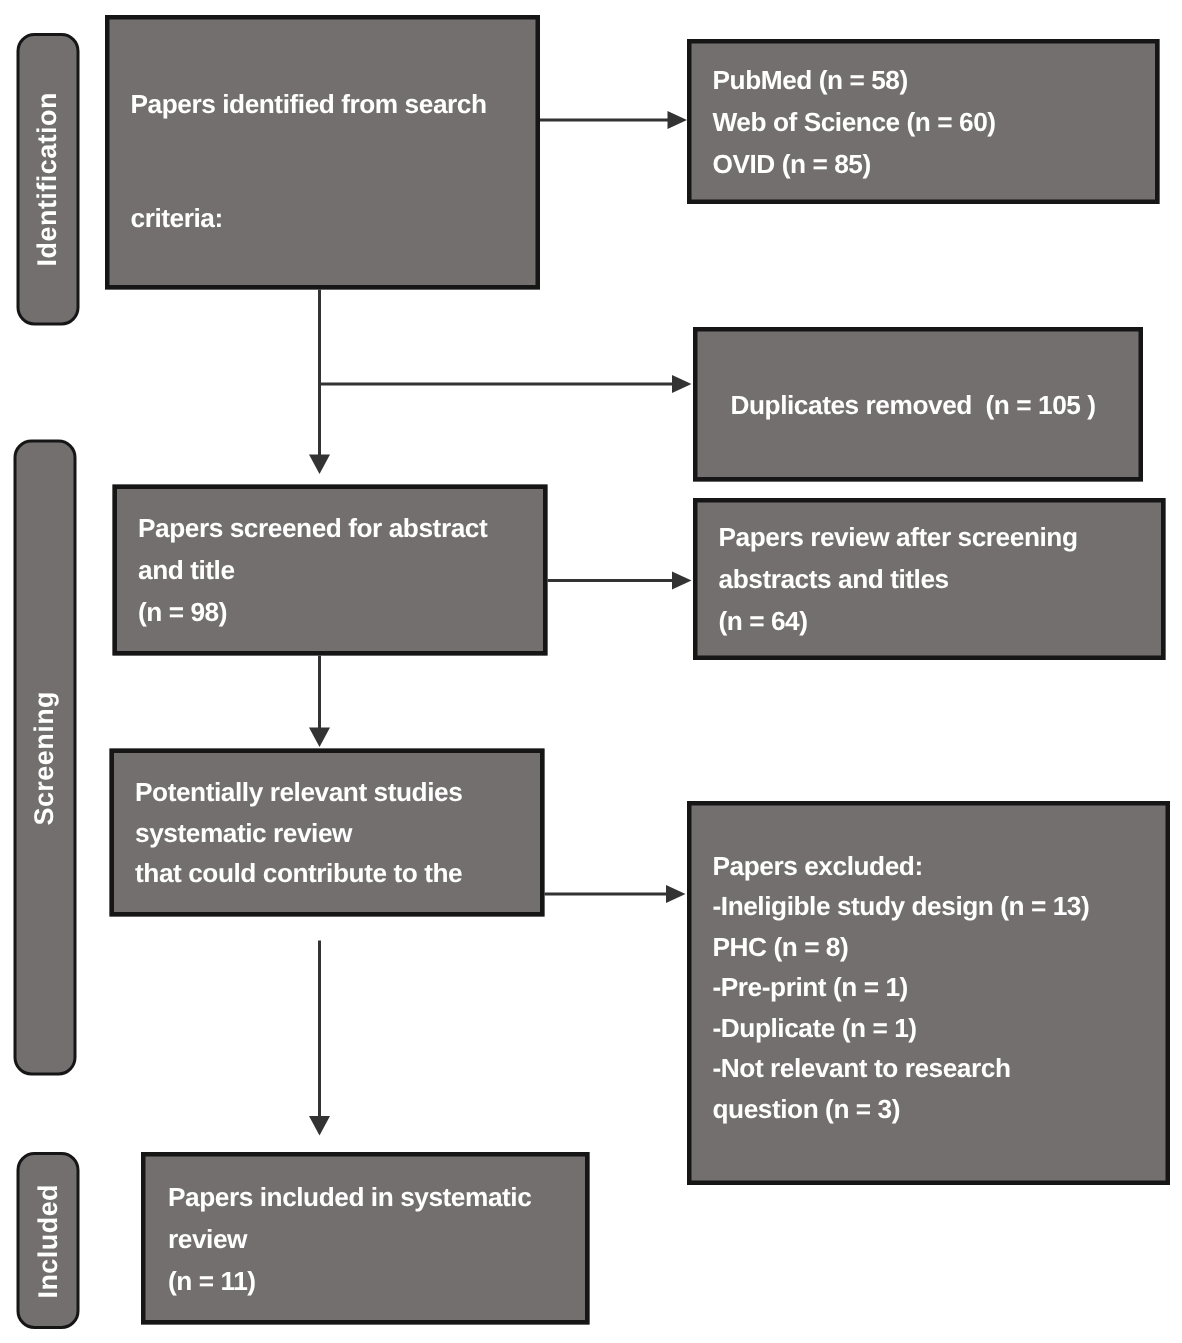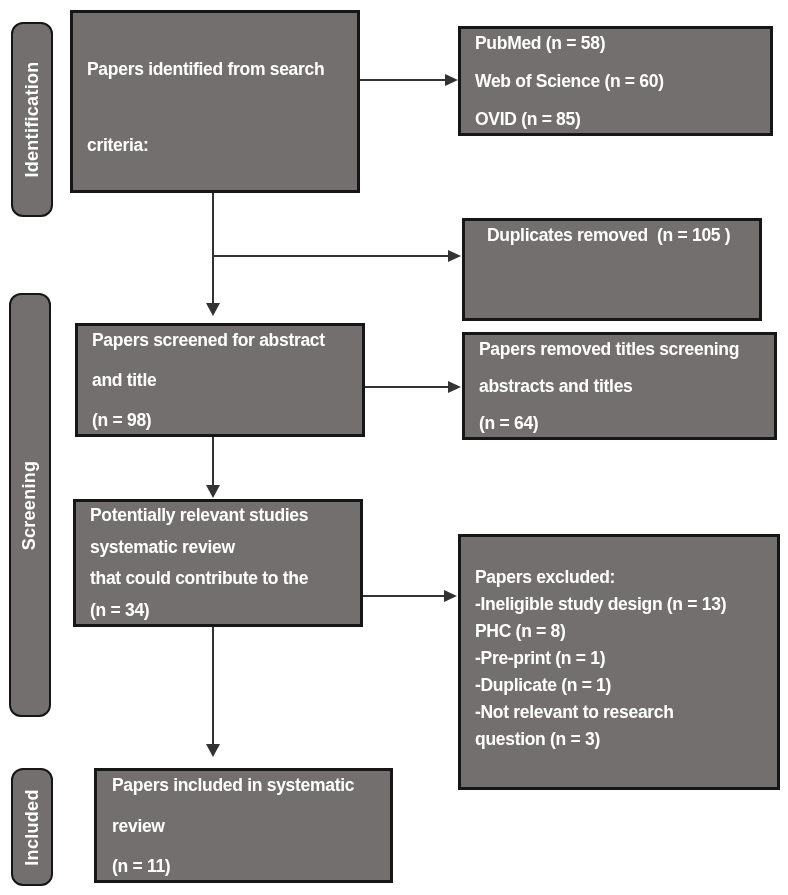--- a/index.html
+++ b/index.html
@@ -43,36 +43,36 @@
   #stage-included       { left: 11px; top: 768px; height: 118px; }
 
   
   .fbox {
     position: absolute;
     background: var(--box-fill);
     border: 3px solid var(--box-border);
     color: var(--text-color);
     display: flex;
     flex-direction: column;
-    justify-content: space-between;
+    justify-content: center;
     padding-left: 14px;
     padding-right: 4px;
     font-size: 17.5px;
     font-weight: bold;
     letter-spacing: -0.3px;
     line-height: 28px;
     overflow: hidden;
   }
   .fbox div { white-space: pre; }
   #box-identified { left: 70px;  top: 10px;  width: 290px; height: 183px; justify-content: flex-start; padding-top: 42px; gap: 48px; }
   #box-databases  { left: 458px; top: 26px;  width: 315px; height: 110px; }
   #box-duplicates { left: 462px; top: 218px; width: 300px; height: 103px; padding-left: 22px; }
   #box-screened   { left: 75px;  top: 323px; width: 290px; height: 114px; }
   #box-removed-after-screening { left: 462px; top: 332px; width: 315px; height: 108px; }
-  #box-relevant   { left: 73px;  top: 499px; width: 290px; height: 128px; line-height: 27px; }
+  #box-relevant   { left: 73px;  top: 499px; width: 290px; height: 112px; line-height: 27px; }
   #box-excluded   { left: 458px; top: 534px; width: 322px; height: 256px; justify-content: flex-start; padding-top: 27px; line-height: 27px; }
   #box-included   { left: 94px;  top: 768px; width: 299px; height: 115px; padding-left: 15px; }
 
   
   .line { position: absolute; background: var(--arrow-color); }
   .head-right {
     position: absolute; width: 0; height: 0;
     border-top: 6px solid transparent;
     border-bottom: 6px solid transparent;
     border-left: 13px solid var(--arrow-color);
@@ -125,29 +125,28 @@
     </div>
   <div class="fbox" id="box-duplicates">
       <div>Duplicates removed  (n = 105 )</div>
     </div>
   <div class="fbox" id="box-screened">
       <div>Papers screened for abstract</div>
       <div>and title</div>
       <div>(n = 98)</div>
     </div>
   <div class="fbox" id="box-removed-after-screening">
-      <div>Papers removed titles screening</div>
+      <div>Papers review after screening</div>
       <div>abstracts and titles</div>
       <div>(n = 64)</div>
     </div>
   <div class="fbox" id="box-relevant">
       <div>Potentially relevant studies</div>
       <div>systematic review</div>
       <div>that could contribute to the</div>
-      <div>(n = 34)</div>
     </div>
   <div class="fbox" id="box-excluded">
       <div>Papers excluded:</div>
       <div>-Ineligible study design (n = 13)</div>
       <div>PHC (n = 8)</div>
       <div>-Pre-print (n = 1)</div>
       <div>-Duplicate (n = 1)</div>
       <div>-Not relevant to research</div>
       <div>question (n = 3)</div>
     </div>

